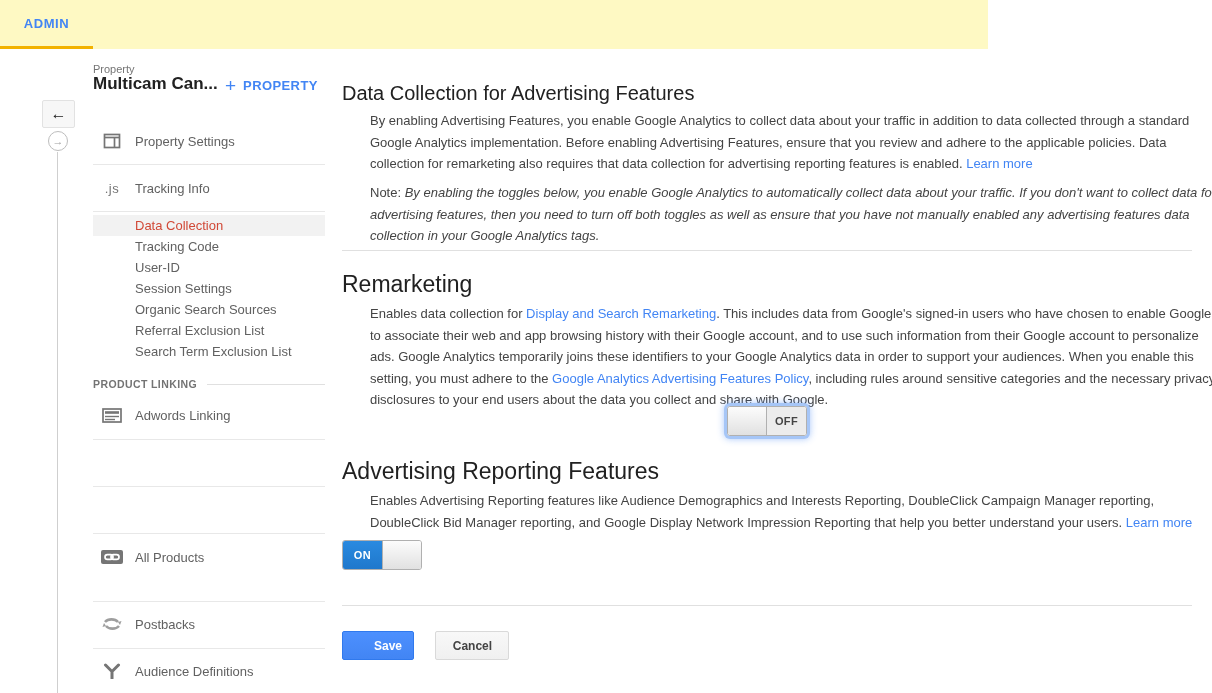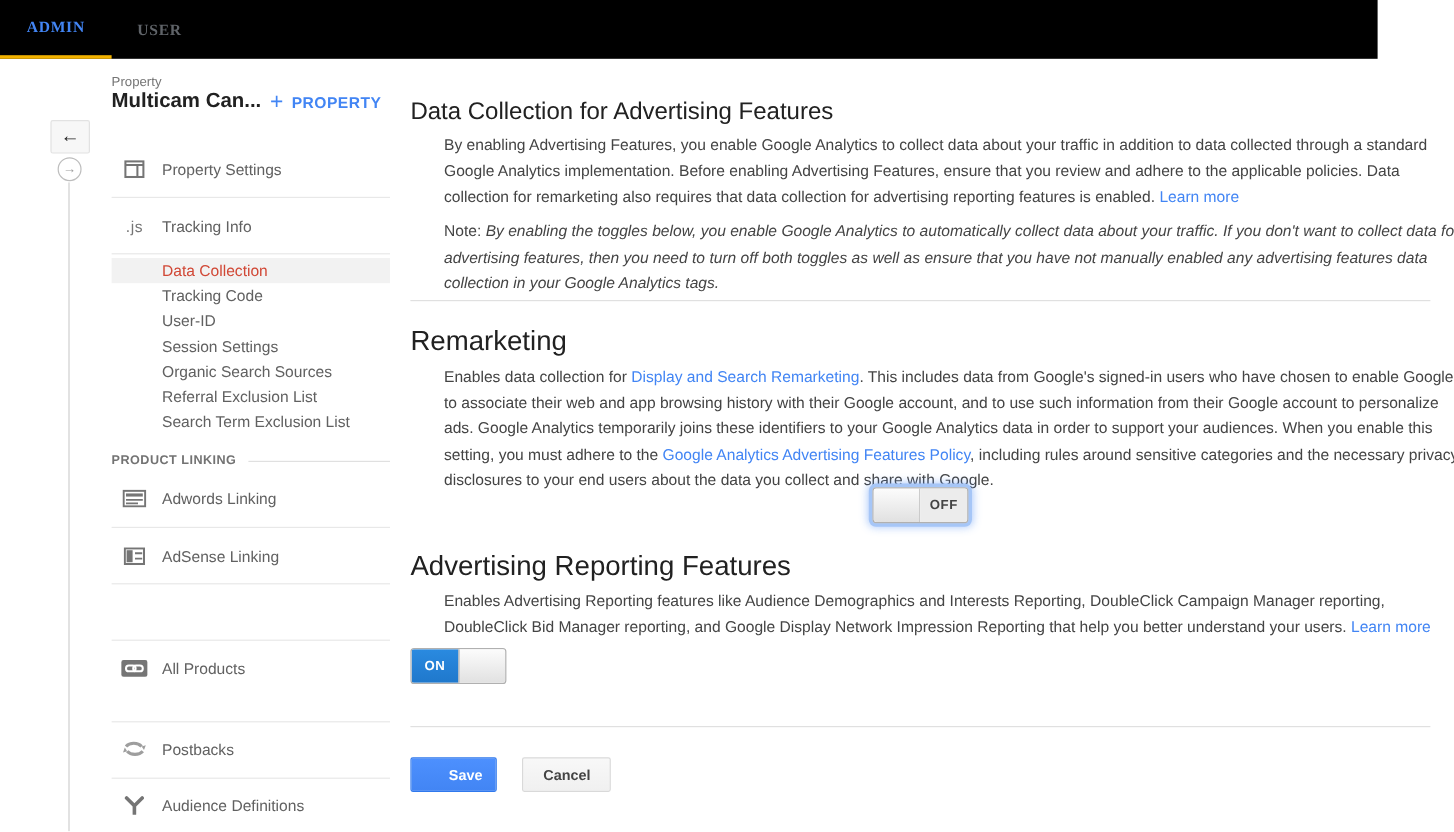--- a/index.html
+++ b/index.html
@@ -1,21 +1,21 @@
 <!DOCTYPE html>
 <html><head>
 <meta charset="utf-8">
 <style>
   * { margin:0; padding:0; box-sizing:border-box; }
   html,body { background:#fff; }
   body { font-family:"Liberation Sans", sans-serif; color:#444; }
   #page { position:relative; width:1212px; height:693px; background:#fff; overflow:hidden; }
 
   
-  .tabbar { position:absolute; top:0; left:0; width:1148px; height:49px; background:#000000;font-family:Liberation Serif, serif; }
+  .tabbar { position:absolute; top:0; left:0; width:988px; height:49px; background:#fef9c3; }
   .tab { position:absolute; top:0; height:49px; display:flex; align-items:center; justify-content:center;
          font-size:13px; font-weight:bold; letter-spacing:.6px; cursor:pointer; }
   .tab-admin { left:0; width:93px; color:#4285f4; border-bottom:3px solid #f2b200; }
   .tab-user  { left:93px; width:80px; color:#5f6368; }
 
   
   .back-btn { position:absolute; left:42px; top:100px; width:33px; height:28px;
               background:#f7f7f7; border:1px solid #e2e2e2; border-radius:2px;
               display:flex; align-items:center; justify-content:center;
               font-size:16px; font-weight:bold; color:#212121; cursor:pointer; }
@@ -74,21 +74,20 @@
   .btn-save { width:72px; background:linear-gradient(#4d90fe,#4285f4); border:1px solid #3079ed; color:#fff;padding-left:20px; }
   .btn-cancel { width:74px; margin-left:17px; background:linear-gradient(#f8f8f8,#f0f0f0); border:1px solid #d9d9d9; color:#444; }
 </style>
 </head>
 <body>
 
 <div id="page">
 
   <div class="tabbar">
     <div class="tab tab-admin">ADMIN</div>
-    <div class="tab tab-user">USER</div>
   </div>
 
   <div class="back-btn">
     <span>←</span>
   </div>
   <div class="rail-circle">
     <span>→</span>
   </div>
   <div class="rail-line"></div>
 
@@ -138,31 +137,20 @@
           <rect x="1" y="1" width="18" height="13" fill="none" stroke="#757575" stroke-width="1.7"></rect>
           <rect x="3" y="3.2" width="14" height="2.6" fill="#757575"></rect>
           <line x1="3" y1="8.5" x2="17" y2="8.5" stroke="#757575" stroke-width="1.4"></line>
           <line x1="3" y1="11.5" x2="13" y2="11.5" stroke="#757575" stroke-width="1.4"></line>
         </svg>
     </span>
     <span class="txt">Adwords Linking</span>
   </div>
   <div class="side-div" style="top:439px;"></div>
 
-  <div class="side-row" style="top:452px;">
-    <span class="icon">
-      <svg width="18" height="15" viewBox="0 0 18 15">
-          <rect x="1" y="1" width="16" height="13" fill="none" stroke="#757575" stroke-width="1.7"></rect>
-          <rect x="2.5" y="2.5" width="5" height="10" fill="#757575"></rect>
-          <line x1="9.5" y1="5" x2="15.5" y2="5" stroke="#757575" stroke-width="1.6"></line>
-          <line x1="9.5" y1="9.5" x2="15.5" y2="9.5" stroke="#757575" stroke-width="1.6"></line>
-        </svg>
-    </span>
-    <span class="txt">AdSense Linking</span>
-  </div>
   <div class="side-div" style="top:486px;"></div>
 
   <div class="side-div" style="top:533px;"></div>
 
   <div class="side-row" style="top:546px;">
     <span class="icon">
       <svg width="22" height="16" viewBox="0 0 22 16">
           <rect x="0" y="1" width="22" height="14" rx="2" fill="#757575"></rect>
           <g fill="none" stroke="#fff" stroke-width="1.7">
             <rect x="4" y="5.6" width="8" height="4.8" rx="2.4"></rect>

